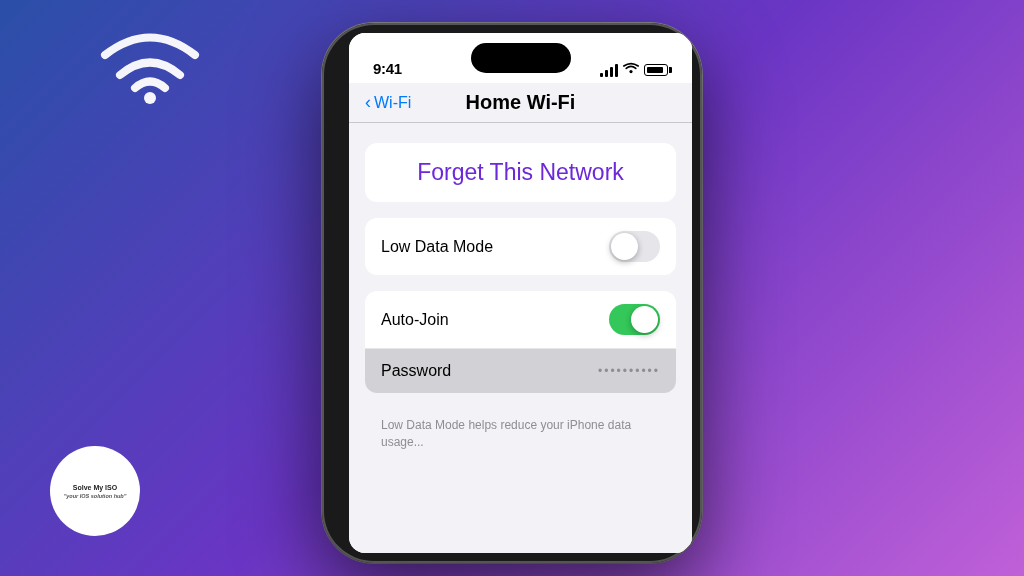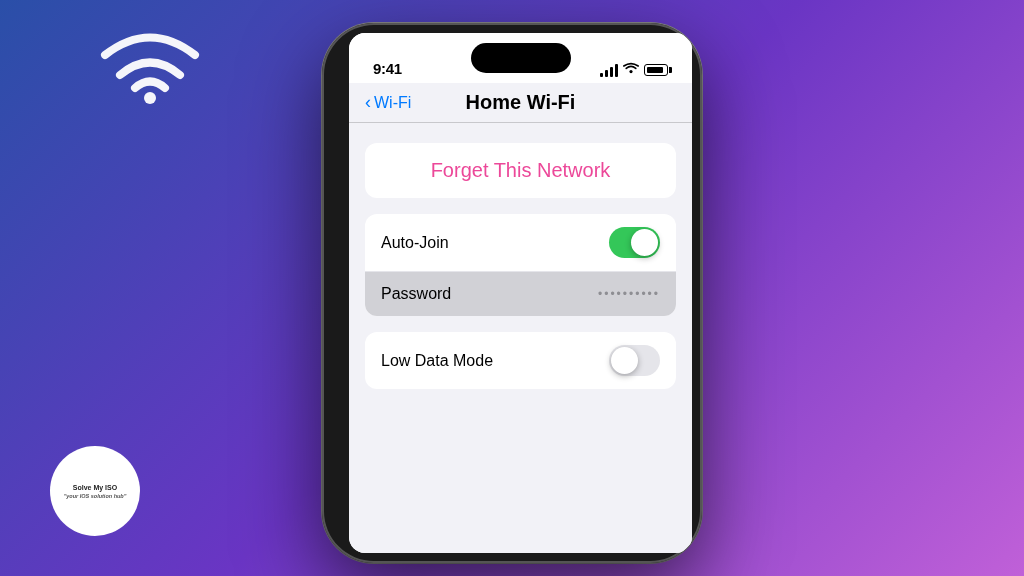--- a/index.html
+++ b/index.html
@@ -256,22 +256,22 @@
 
     .forget-cell {
       background: white;
       border-radius: 12px;
       padding: 16px;
       margin-bottom: 16px;
       text-align: center;
     }
 
     .forget-text {
-      color: #ec4899;
-      font-size: 20px;
+      color: #6d28d9;
+      font-size: 23px;
       font-weight: 400;
     }
 
     
     .group-section {
       background: white;
       border-radius: 12px;
       margin-bottom: 16px;
       overflow: hidden;
     }
@@ -412,41 +412,42 @@
           <div class="nav-title">Home Wi-Fi</div>
         </div>
 
         <div class="content">
 
           <div class="forget-cell">
             <span class="forget-text">Forget This Network</span>
           </div>
 
           <div class="group-section">
+            <div class="group-row">
+              <span class="row-label">Low Data Mode</span>
+              <div class="toggle toggle-off">
+                <div class="toggle-knob"></div>
+              </div>
+            </div>
+          </div>
+
+          <div class="group-section">
 
             <div class="group-row">
               <span class="row-label">Auto-Join</span>
               <div class="toggle toggle-on">
                 <div class="toggle-knob"></div>
               </div>
             </div>
 
             <div class="group-row password-row">
               <span class="row-label">Password</span>
               <span class="row-password-dots">••••••••••</span>
             </div>
           </div>
 
-          <div class="group-section">
-            <div class="group-row">
-              <span class="row-label">Low Data Mode</span>
-              <div class="toggle toggle-off">
-                <div class="toggle-knob"></div>
-              </div>
-            </div>
-          </div>
-
+          <div class="section-footer">Low Data Mode helps reduce your iPhone data usage...</div>
 
         </div>
       </div>
     </div>
   </div>
 </div>
 
 </body></html>

